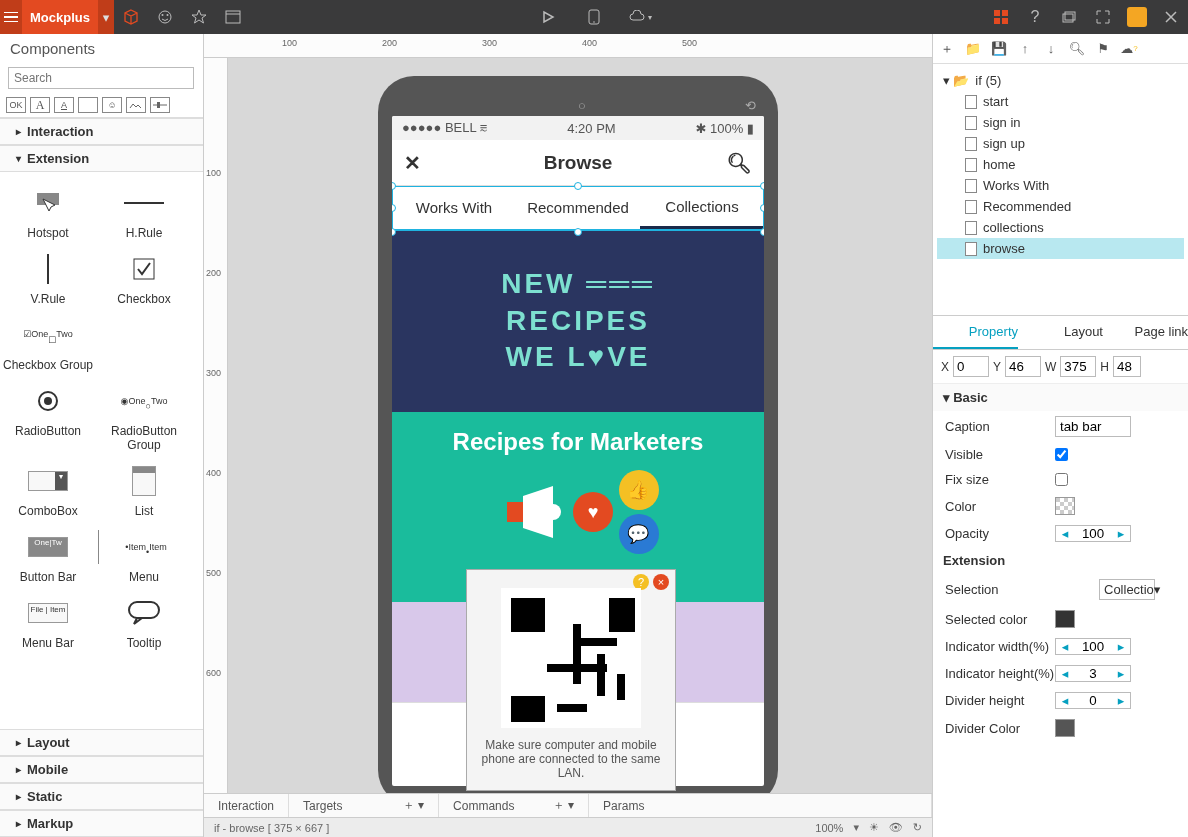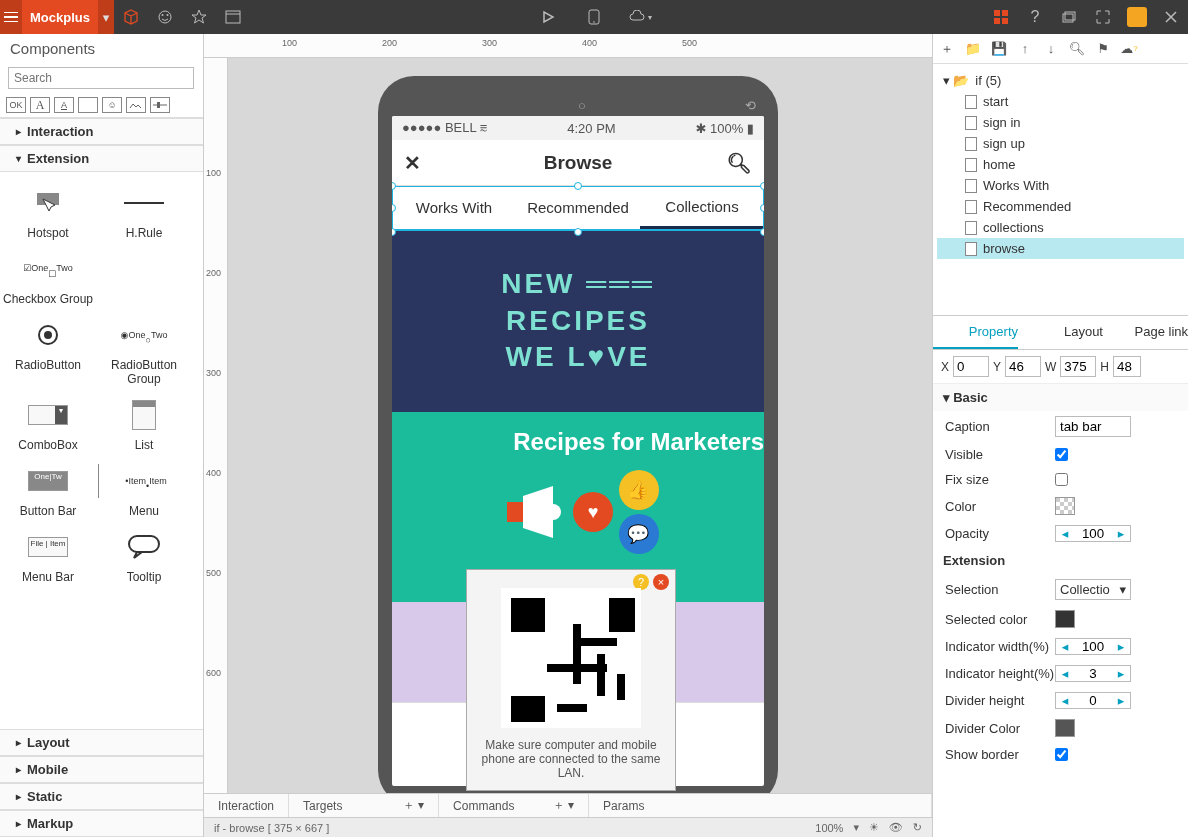--- a/index.html
+++ b/index.html
@@ -44,21 +44,21 @@
 .screen { background:#fff; width:100%; height:670px; border-radius:2px; overflow:hidden; position:relative;}
 .status-bar { height:24px; background:#f2f2f2; display:flex; align-items:center; padding:0 10px; font-size:13px; color:#555;}
 .status-bar .ctr { margin:1px auto;}
 .nav-bar { height:46px; display:flex; align-items:center; justify-content:center; font-size:19px; font-weight:bold; border-bottom:1px solid #ddd; position:relative;}
 .nav-bar .close-ic { position:absolute; left:12px; font-size:20px;}
 .nav-bar .srch-ic { position:absolute; right:12px; font-size:20px;}
 .tab-bar { height:44px; display:flex; border-bottom:1px solid #ccc; outline:2px solid #1fb3e0; outline-offset:-1px;}
 .tab { flex:1; display:flex; align-items:center; justify-content:center; font-size:15px;}
 .tab.sel { border-bottom:3px solid #1a2a4a; font-weight:500;}
 .hero { height:182px; background:#2a3560; color:#7de0d0; display:flex; align-items:center; justify-content:center; font-size:28px; text-align:center; letter-spacing:3px; font-weight:bold; line-height:1.3;}
-.hero2 { height:190px; background:#1abc9c; color:#fff; text-align:right; padding-top:16px; font-size:24px; font-weight:bold;}
+.hero2 { height:190px; background:#1abc9c; color:#fff; text-align:center; padding-top:16px; font-size:24px; font-weight:bold;}
 .megaphone { margin-top:14px; display:flex; justify-content:center; gap:6px; align-items:center;}
 .circ { width:40px; height:40px; border-radius:50%; display:flex;align-items:center;justify-content:center;color:#fff;font-size:18px;}
 .hero3 { height:100px; background:#d8c8ea; display:flex;align-items:center;justify-content:center;color:#423; font-style:italic; font-size:18px;}
 .cta { height:50px; display:flex;align-items:center;justify-content:center;font-size:20px;border-top:1px solid #ddd;}
 .sel-handle { position:absolute; width:8px;height:8px;background:#fff;border:1px solid #1fb3e0;border-radius:50%;}
 
 
 .right-panel { width: 256px; border-left:1px solid #ccc; display:flex;flex-direction:column; overflow:hidden;}
 .rt-tool { height:30px; border-bottom:1px solid #ddd; display:flex; align-items:center; padding:0 6px; gap:10px;}
 .rt-ic { width:16px;height:16px; cursor:pointer; display:flex;align-items:center;justify-content:center;font-size:13px;color:#555;}
@@ -72,21 +72,21 @@
 .prop-tab.sel { border-bottom:2px solid #06a0c0; color:#06a0c0;}
 .coord-row { display:flex; align-items:center; padding:6px 8px; gap:4px; font-size:12px; border-bottom:1px solid #eee;}
 .coord-row input { width:36px; padding:2px 3px; border:1px solid #bbb; text-align:left;}
 .prop-sec-hdr { padding:6px 10px; font-weight:bold; background:#fafafa;}
 .prop-row { display:flex; align-items:center; padding:5px 12px; font-size:13px;}
 .prop-row label { width:110px;}
 .prop-inp { padding:2px 4px; border:1px solid #bbb; width:76px;}
 .num-ctrl { display:flex;align-items:center;border:1px solid #bbb;}
 .num-ctrl span { width:18px;text-align:center;color:#06a0c0;cursor:pointer;}
 .num-ctrl input { width:38px; border:none; text-align:center;}
-.sel-ctrl { border:1px solid #bbb; padding:2px 4px; width:76px; display:flex; justify-content:space-between;}
+.sel-ctrl { border:1px solid #bbb; padding:2px 4px; width:56px; display:flex; justify-content:space-between;margin-left:44px;}
 
 
 .btm { height:24px; border-top:1px solid #ccc; background:#fafafa; display:flex; align-items:center; font-size:12px; color:#555;}
 .btm-tab { padding:0 14px; height:100%; display:flex;align-items:center; border-right:1px solid #ddd;}
 .btm-status { height:20px; border-top:1px solid #ccc; display:flex;align-items:center; padding:0 10px; font-size:11px; color:#666; gap:10px;}
 
 
 .qr-pop { position:absolute; right:256px; bottom:46px; width:210px; background:#f4f4f4; border:1px solid #aaa; padding:10px; text-align:center; font-size:12px; color:#555; z-index:50;}
 .qr-pop .qx { position:absolute; top:4px;right:6px; display:flex; gap:4px;}
 .qx span { width:16px;height:16px;border-radius:50%;display:flex;align-items:center;justify-content:center;font-size:11px;color:#fff;}
@@ -223,20 +223,33 @@
               <svg width="30" height="24">
                 <rect x="4" y="2" width="22" height="12" fill="#888"></rect>
                 <path d="M10 8l6 12 2-4 4-2z" fill="#fff" stroke="#333"></path>
               </svg>
             </div><span>Hotspot</span></div>
         <div class="comp-cell"><div class="comp-thumb">
               <svg width="40" height="4">
                 <line x1="0" y1="2" x2="40" y2="2" stroke="#333" stroke-width="2"></line>
               </svg>
             </div><span>H.Rule</span></div>
+      </div>
+      <div class="comp-row">
+        <div class="comp-cell"><div class="comp-thumb">
+              <svg width="4" height="30">
+                <line x1="2" y1="0" x2="2" y2="30" stroke="#333" stroke-width="2"></line>
+              </svg>
+            </div><span>V.Rule</span></div>
+        <div class="comp-cell"><div class="comp-thumb">
+              <svg width="24" height="24">
+                <rect x="2" y="2" width="20" height="20" fill="none" stroke="#333"></rect>
+                <path d="M6 12l4 5 8-11" fill="none" stroke="#333" stroke-width="2"></path>
+              </svg>
+            </div><span>Checkbox</span></div>
       </div>
       <div class="comp-row">
         <div class="comp-cell"><div class="comp-thumb" style="font-size:9px;text-align:left;line-height:1.3;">☑ <span>One</span><br>☐ <span>Two</span></div><span>Checkbox Group</span></div>
       </div>
       <div class="comp-row">
         <div class="comp-cell"><div class="comp-thumb">
               <svg width="22" height="22">
                 <circle cx="11" cy="11" r="9" fill="none" stroke="#333" stroke-width="2"></circle>
                 <circle cx="11" cy="11" r="4" fill="#333"></circle>
               </svg>
@@ -507,18 +520,14 @@
         <div class="num-ctrl">
           <span>◂</span>
           <input value="0" style="">
           <span>▸</span>
         </div>
       </div>
     <div class="prop-row">
         <label>Divider Color</label>
         <div style="width:20px;height:18px;border:1px solid #999;background:#555;"></div>
       </div>
-    <div class="prop-row">
-        <label>Show border</label>
-        <input type="checkbox" checked="" style="">
-      </div>
   </div>
 </div>
 
 </body></html>

